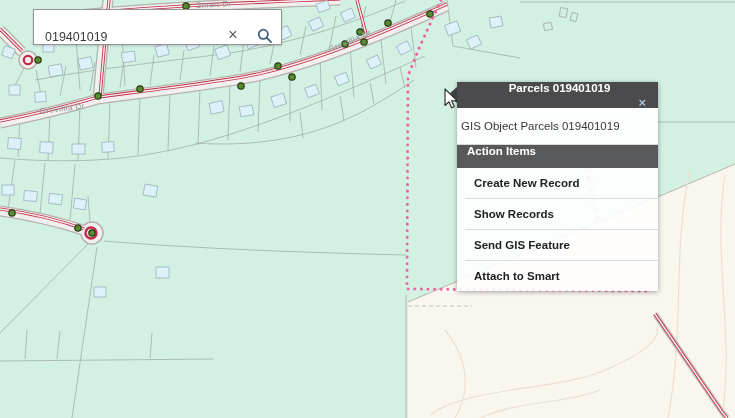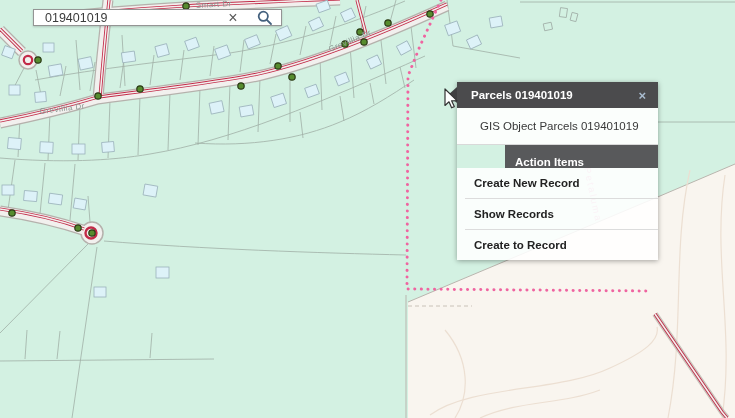--- a/index.html
+++ b/index.html
@@ -5,22 +5,22 @@
   html,body{margin:0;padding:0;}
   body{
     width:735px;height:418px;position:relative;overflow:hidden;
     font-family:"Liberation Sans","DejaVu Sans",sans-serif;
     background:#d3f1e2;
   }
   #map-svg{position:absolute;left:0;top:0;}
 
   
   .search-box{
-    position:absolute;left:33px;top:9px;width:249px;height:17px;
-    background:#ffffff;border:1px solid #949494;display:flex;align-items:center;
+    position:absolute;left:33px;top:9px;width:249px;height:36px;
+    background:#ffffff;border:1px solid #949494;display:flex;align-items:flex-end;
     box-shadow:0 1px 2px rgba(0,0,0,.18);box-sizing:border-box;
   }
   .search-input{
     flex:1;border:none;outline:none;padding:0 4px 0 11px;
     font-family:"Liberation Sans","DejaVu Sans",sans-serif;
     font-size:12.5px;color:#3c3c3c;background:transparent;min-width:0;
   }
   .search-clear{
     width:30px;display:flex;align-items:center;justify-content:center;
     color:#5a5a5a;font-size:16px;cursor:pointer;user-select:none;
@@ -45,26 +45,26 @@
     position:absolute;left:-9px;top:5px;width:0;height:0;
     border-top:8px solid transparent;border-bottom:8px solid transparent;
     border-right:9px solid #3f3f41;
   }
   .panel-close{
     margin-left:auto;color:#a9bccf;font-size:13px;font-weight:bold;
     cursor:pointer;line-height:1;padding:2px;
   }
   .panel-gis-row{
     height:36px;background:rgba(255,255,255,0.90);color:#383838;
-    display:flex;align-items:center;padding-left:23px;
+    display:flex;align-items:center;padding-left:4px;
     border-bottom:1px solid #d9d9d9;
   }
   .panel-section{
     height:23px;background:#58595b;color:#ffffff;font-weight:bold;
-    display:flex;align-items:flex-end;padding-left:10px;margin-left:48px;
+    display:flex;align-items:flex-start;padding-left:10px;
   }
   .panel-items{list-style:none;margin:0;padding:0;background:rgba(255,255,255,0.88);}
   .panel-items li{
     height:30px;display:flex;align-items:center;padding-left:9px;
     font-weight:bold;color:#222222;cursor:pointer;margin-left:8px;
   }
   .panel-items li + li{border-top:1px solid #dcdcdc;text-align:right;}
 
   .cursor{position:absolute;left:444px;top:88px;}
 
@@ -232,45 +232,48 @@
   <div class="search-divider"></div>
   <div class="search-btn">
     <svg width="16" height="16" viewBox="0 0 16 16">
       <circle cx="6.3" cy="6.3" r="4.6" fill="none" stroke="#44617e" stroke-width="1.8"></circle>
       <line x1="9.8" y1="9.8" x2="14" y2="14" stroke="#44617e" stroke-width="1.8" stroke-linecap="round"></line>
     </svg>
   </div>
 </div>
 
 <div class="panel">
-  <div class="panel-header" style="background: rgb(75, 75, 77);">
+  <div class="panel-header" style="background: rgb(75, 75, 77); flex-direction: column;">
     <div class="panel-tail"></div>
     <span>Parcels 019401019</span>
     <span class="panel-close">×</span>
   </div>
   <div class="panel-gis-row">
     <span>GIS Object Parcels 019401019</span>
   </div>
   <div class="panel-section">
     <span>Action Items</span>
   </div>
   <ul class="panel-items">
   <li>
         <span>Create New Record</span>
       </li>
 
   <li>
         <span>Show Records</span>
       </li>
 
-
-
-
-  <li>
-        <span>Create to Record</span>
+  <li>
+        <span>Send GIS Feature</span>
+      </li>
+
+
+
+  <li>
+        <span>Attach to Smart</span>
       </li>
 
 </ul>
 </div>
 
 <svg class="cursor" width="16" height="22" viewBox="0 0 16 22">
   <path d="M1,1 L1,17.5 L5,13.8 L7.6,19.8 L10.3,18.6 L7.6,12.8 L13,12.6 Z" fill="#ffffff" stroke="#333333" stroke-width="1.2" stroke-linejoin="round"></path>
 </svg>
 
 </body></html>

